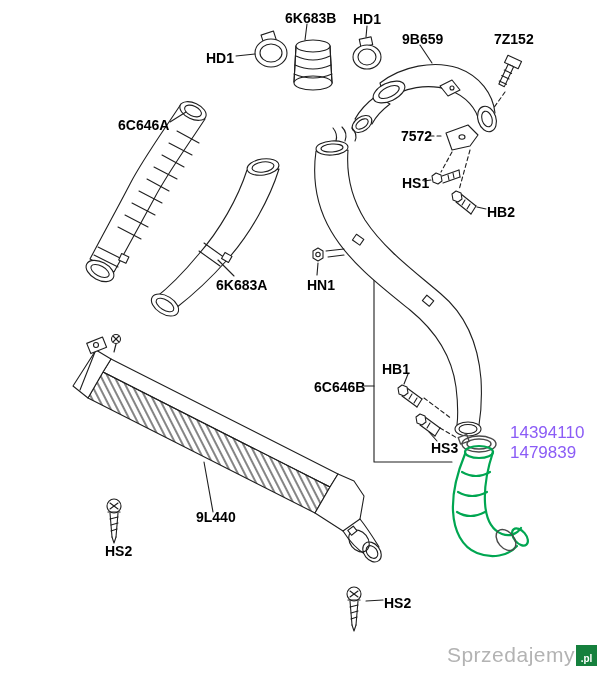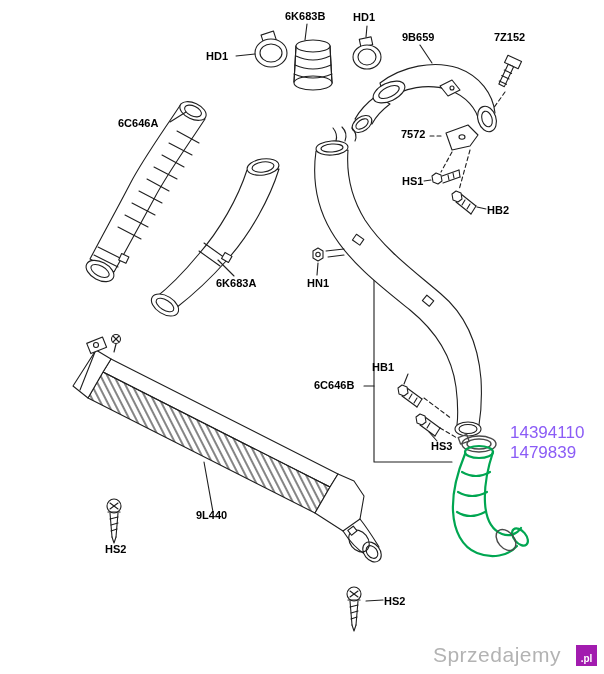--- a/index.html
+++ b/index.html
@@ -6,25 +6,25 @@
   #stage{position:relative;width:604px;height:674px;background:#ffffff;overflow:hidden;
          font-family:"Liberation Sans",sans-serif;}
   svg{position:absolute;left:0;top:0;}
   .art path,.art line,.art ellipse,.art polygon,.art polyline,.art rect,.art circle{
       stroke:#1f1f1f;stroke-width:1.1;fill:none;stroke-linecap:round;stroke-linejoin:round;}
   .art .wf{fill:#ffffff;}
   .art .finface{fill:url(#fins);}
   .art .dash{stroke-dasharray:4 3;}
   .art .green{stroke:#00a651;stroke-width:2.2;}
   .art .gray{stroke:#4a4a4a;stroke-width:1.4;}
-  .lbl{position:absolute;font-weight:bold;font-size:11px;color:#000;white-space:nowrap;}
+  .lbl{position:absolute;font-weight:bold;font-size:14px;color:#000;white-space:nowrap;}
   .pn{position:absolute;font-weight:400;font-size:17px;color:#8b5cf6;white-space:nowrap;}
-  .wm{position:absolute;right:7px;bottom:7px;display:flex;align-items:center;gap:15px;}
+  .wm{position:absolute;right:7px;bottom:7px;display:flex;align-items:center;gap:1px;}
   .wm-text{color:#b3b3b3;font-size:21px;letter-spacing:.5px;}
-  .wm-badge{width:21px;height:21px;background:#a21caf;color:#fff;font-size:10px;font-weight:bold;
+  .wm-badge{width:21px;height:21px;background:#15803d;color:#fff;font-size:10px;font-weight:bold;
             display:flex;align-items:flex-end;justify-content:center;padding-bottom:2px;box-sizing:border-box;}
 </style>
 </head>
 <body>
 
 <div id="stage">
 
 <svg width="604" height="674" viewBox="0 0 604 674" class="art">
   <defs>
     <pattern id="fins" width="6" height="6" patternUnits="userSpaceOnUse" patternTransform="rotate(-27)">
@@ -262,21 +262,21 @@
 <div class="lbl" style="left:285px;top:10px">6K683B</div>
 <div class="lbl" style="left:353px;top:11px">HD1</div>
 <div class="lbl" style="left:402px;top:31px">9B659</div>
 <div class="lbl" style="left:494px;top:31px">7Z152</div>
 <div class="lbl" style="left:118px;top:117px">6C646A</div>
 <div class="lbl" style="left:401px;top:128px">7572</div>
 <div class="lbl" style="left:402px;top:175px">HS1</div>
 <div class="lbl" style="left:487px;top:204px">HB2</div>
 <div class="lbl" style="left:307px;top:277px">HN1</div>
 <div class="lbl" style="left:216px;top:277px">6K683A</div>
-<div class="lbl" style="left:372px;top:361px">HB1</div>
+<div class="lbl" style="left:382px;top:361px">HB1</div>
 <div class="lbl" style="left:314px;top:379px">6C646B</div>
 <div class="lbl" style="left:431px;top:440px">HS3</div>
 <div class="lbl" style="left:196px;top:509px">9L440</div>
 <div class="lbl" style="left:105px;top:543px">HS2</div>
 <div class="lbl" style="left:384px;top:595px">HS2</div>
 
 <div class="pn" style="left:510px;top:423px">14394110</div>
 <div class="pn" style="left:510px;top:443px">1479839</div>
 
 <div class="wm">

